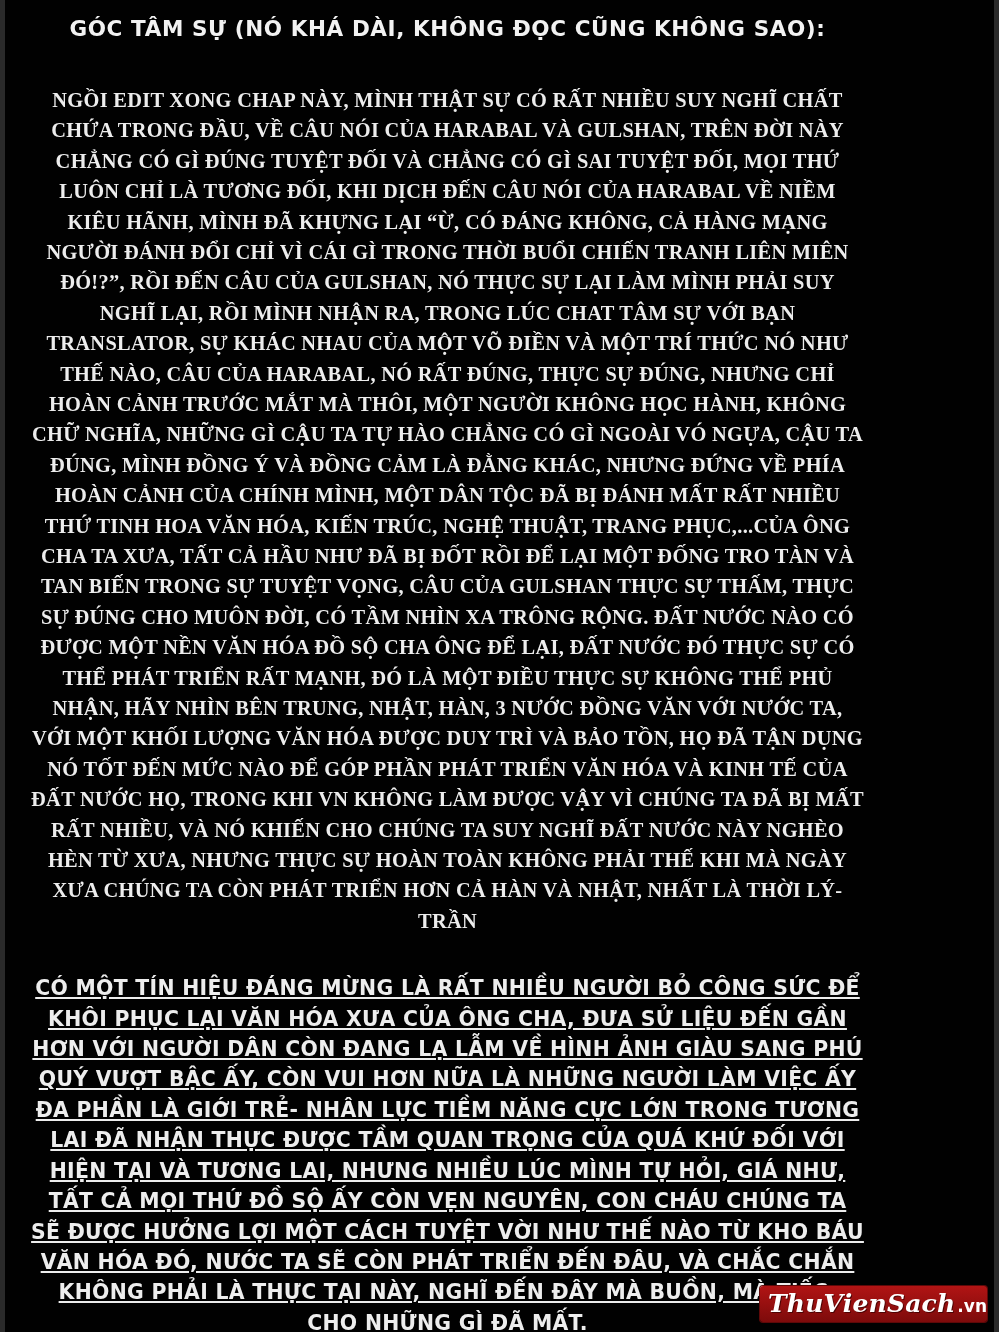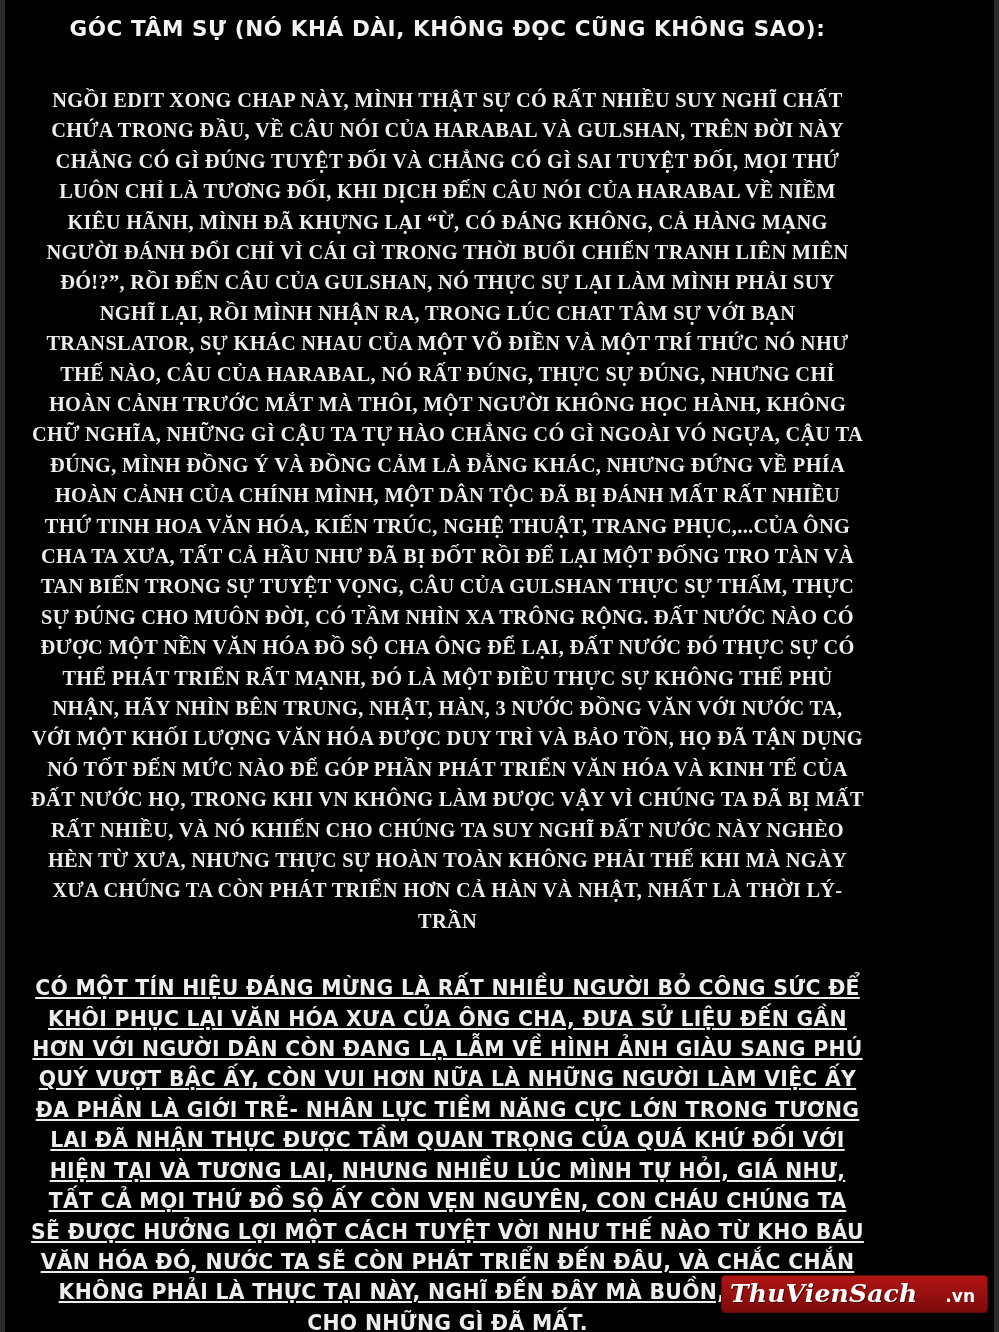--- a/index.html
+++ b/index.html
@@ -63,46 +63,45 @@
     margin: 0;
     padding: 0 14px;
     font-family: "DejaVu Sans", sans-serif;
   }
   .para.p1 { margin-top: 42px; font-family: Liberation Serif, serif; }
   .para.p2 { margin-top: 37px; text-decoration: underline; }
 
   .watermark {
     position: absolute;
     right: 12px;
-    bottom: 20px;
+    bottom: 10px;
     z-index: 5;
     display: flex;
     align-items: baseline;
     background: #8d0d0d;
     background: linear-gradient(#b11414, #7d0b0b);
-    padding: 3px 12px 4px 8px;
+    padding: 3px 0 4px 8px;
     border-radius: 3px;
     box-shadow: 0 0 0 1px #5e0808;
-    gap: 17px;
   }
   .watermark .wm-main {
     color: #ffffff;
     font-family: "DejaVu Serif", serif;
     font-style: italic;
     font-weight: 700;
     font-size: 25px;
     letter-spacing: 0.2px;
     text-shadow: 1px 1px 0 #4d0505;
   }
   .watermark .wm-suffix {
     color: #ffffff;
     font-family: "DejaVu Sans", sans-serif;
     font-weight: 700;
     font-size: 17px;
-    margin-left: 11px;
+    margin-left: 2px;
   }
 </style>
 </head>
 <body>
 
 <div class="page">
   <div class="edge-left"></div>
   <div class="edge-right"></div>
 </div>
 

